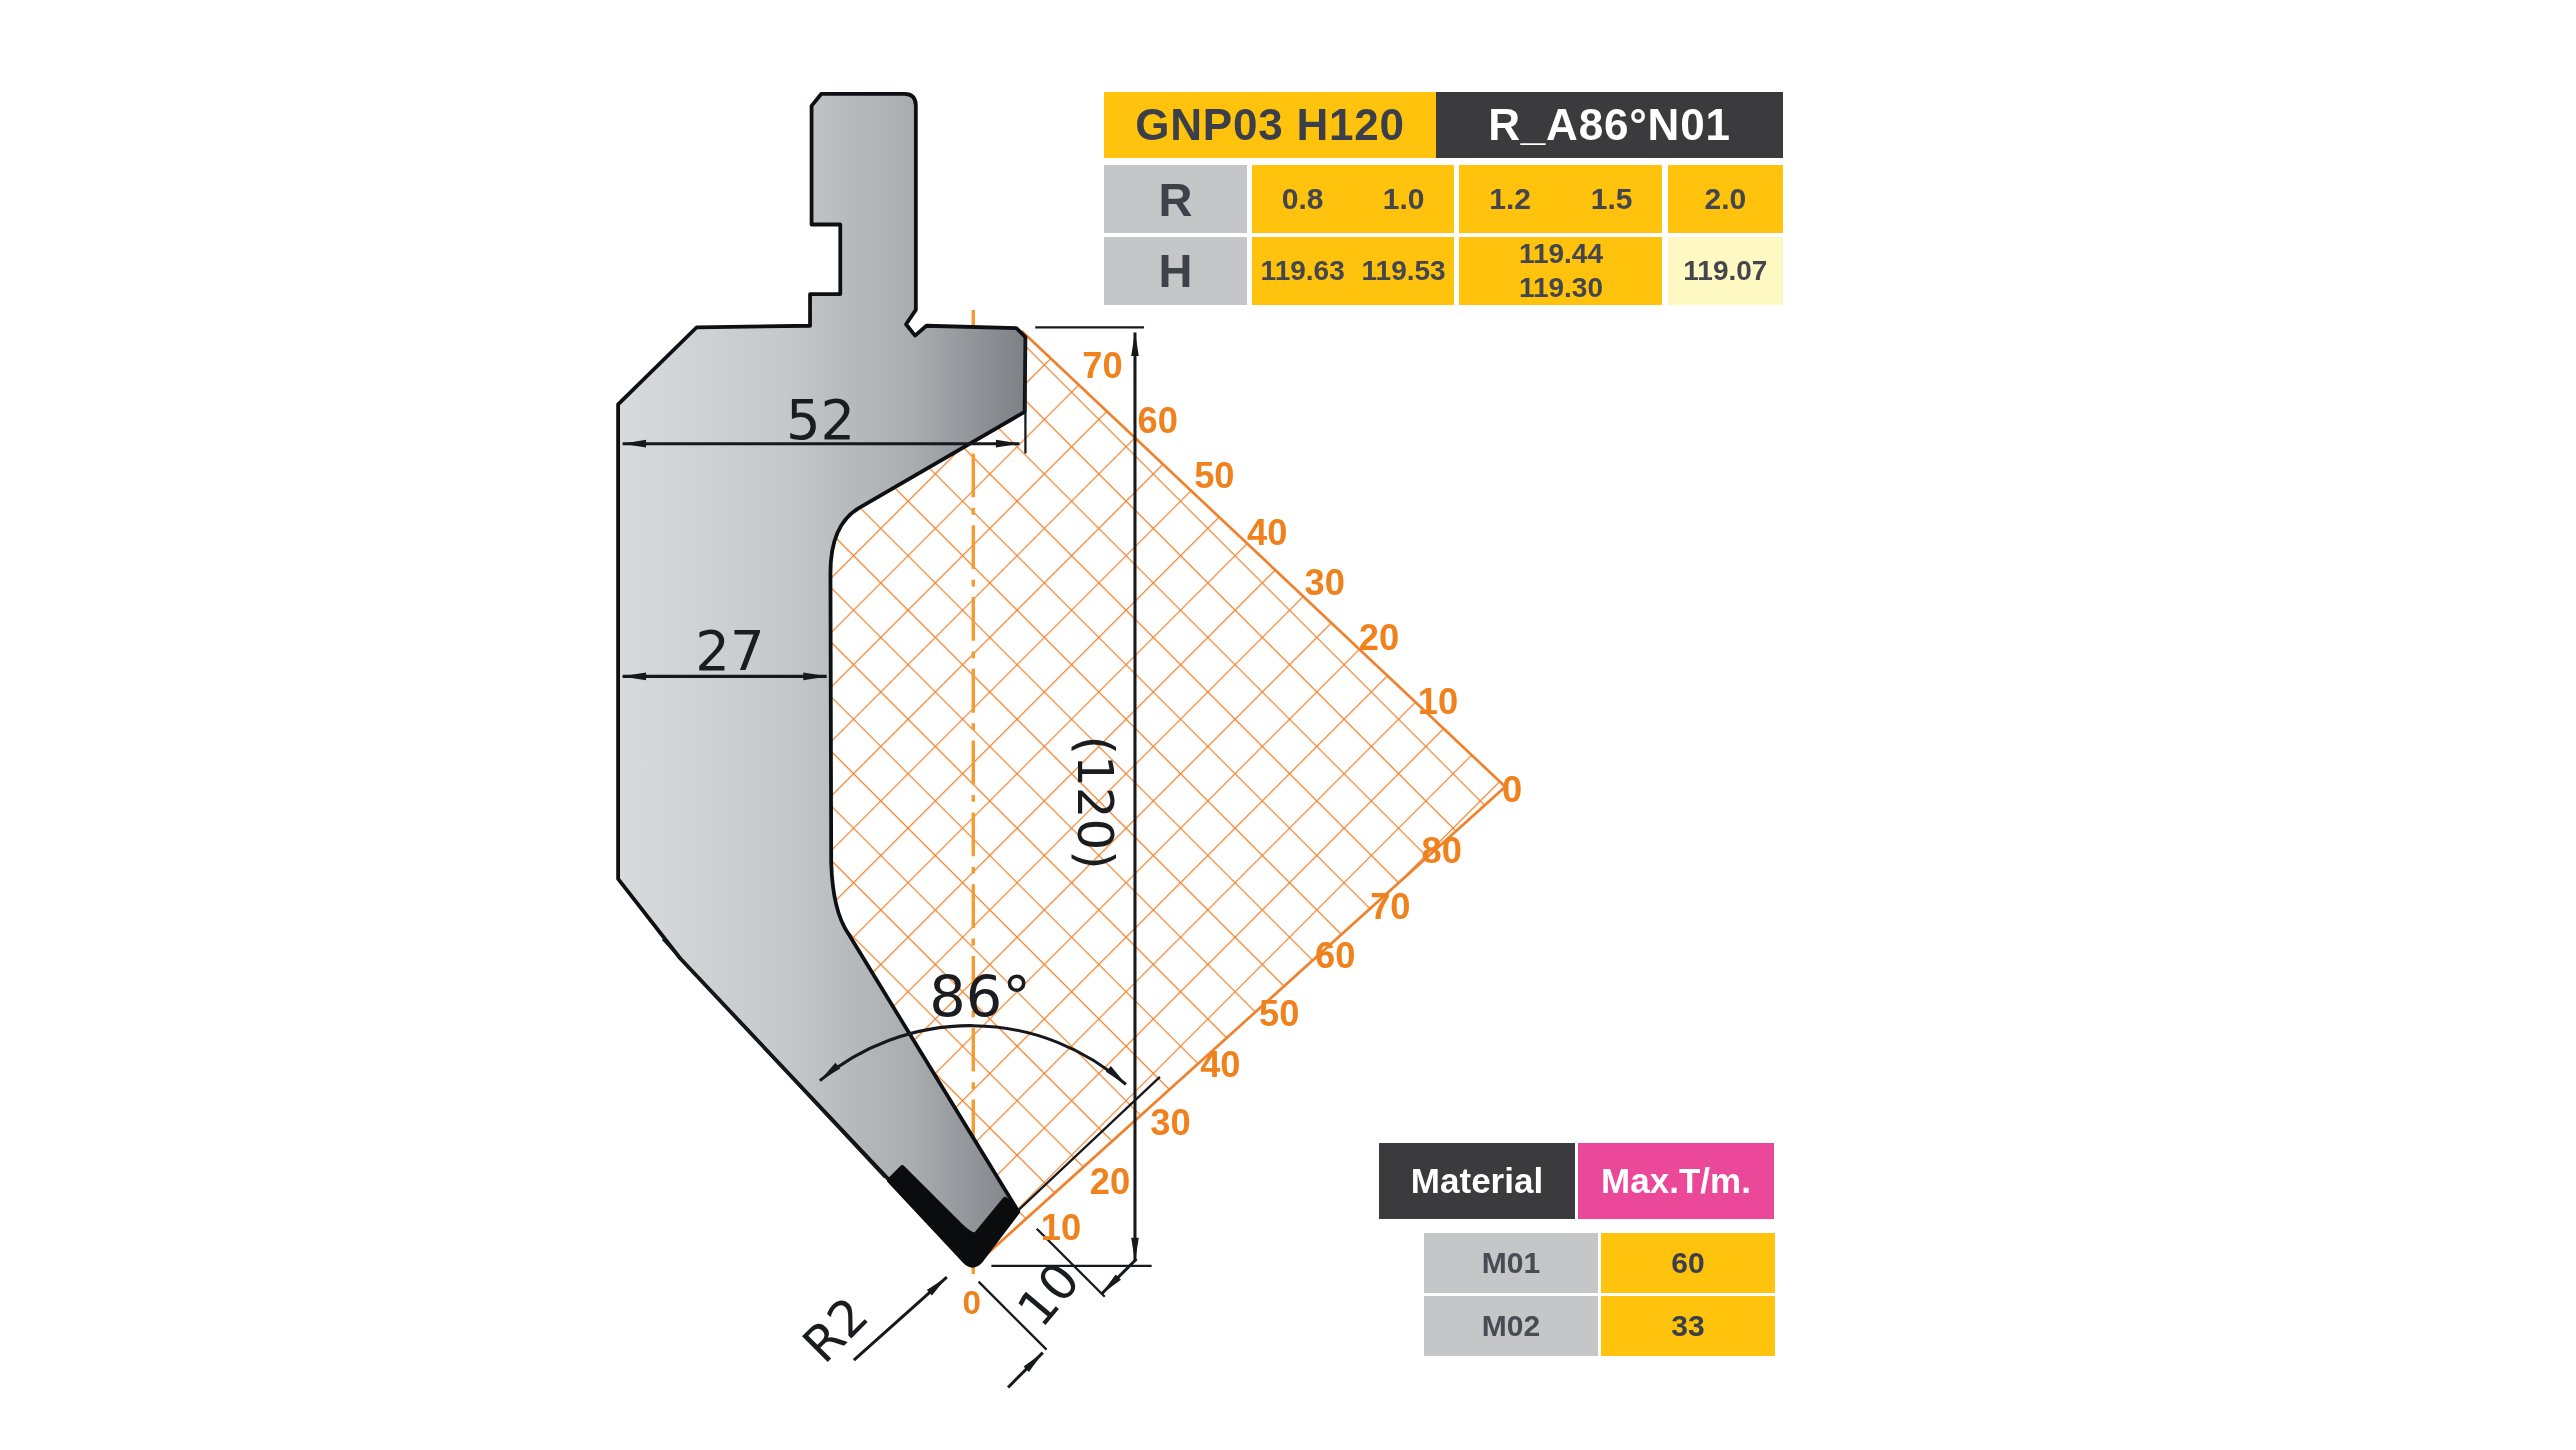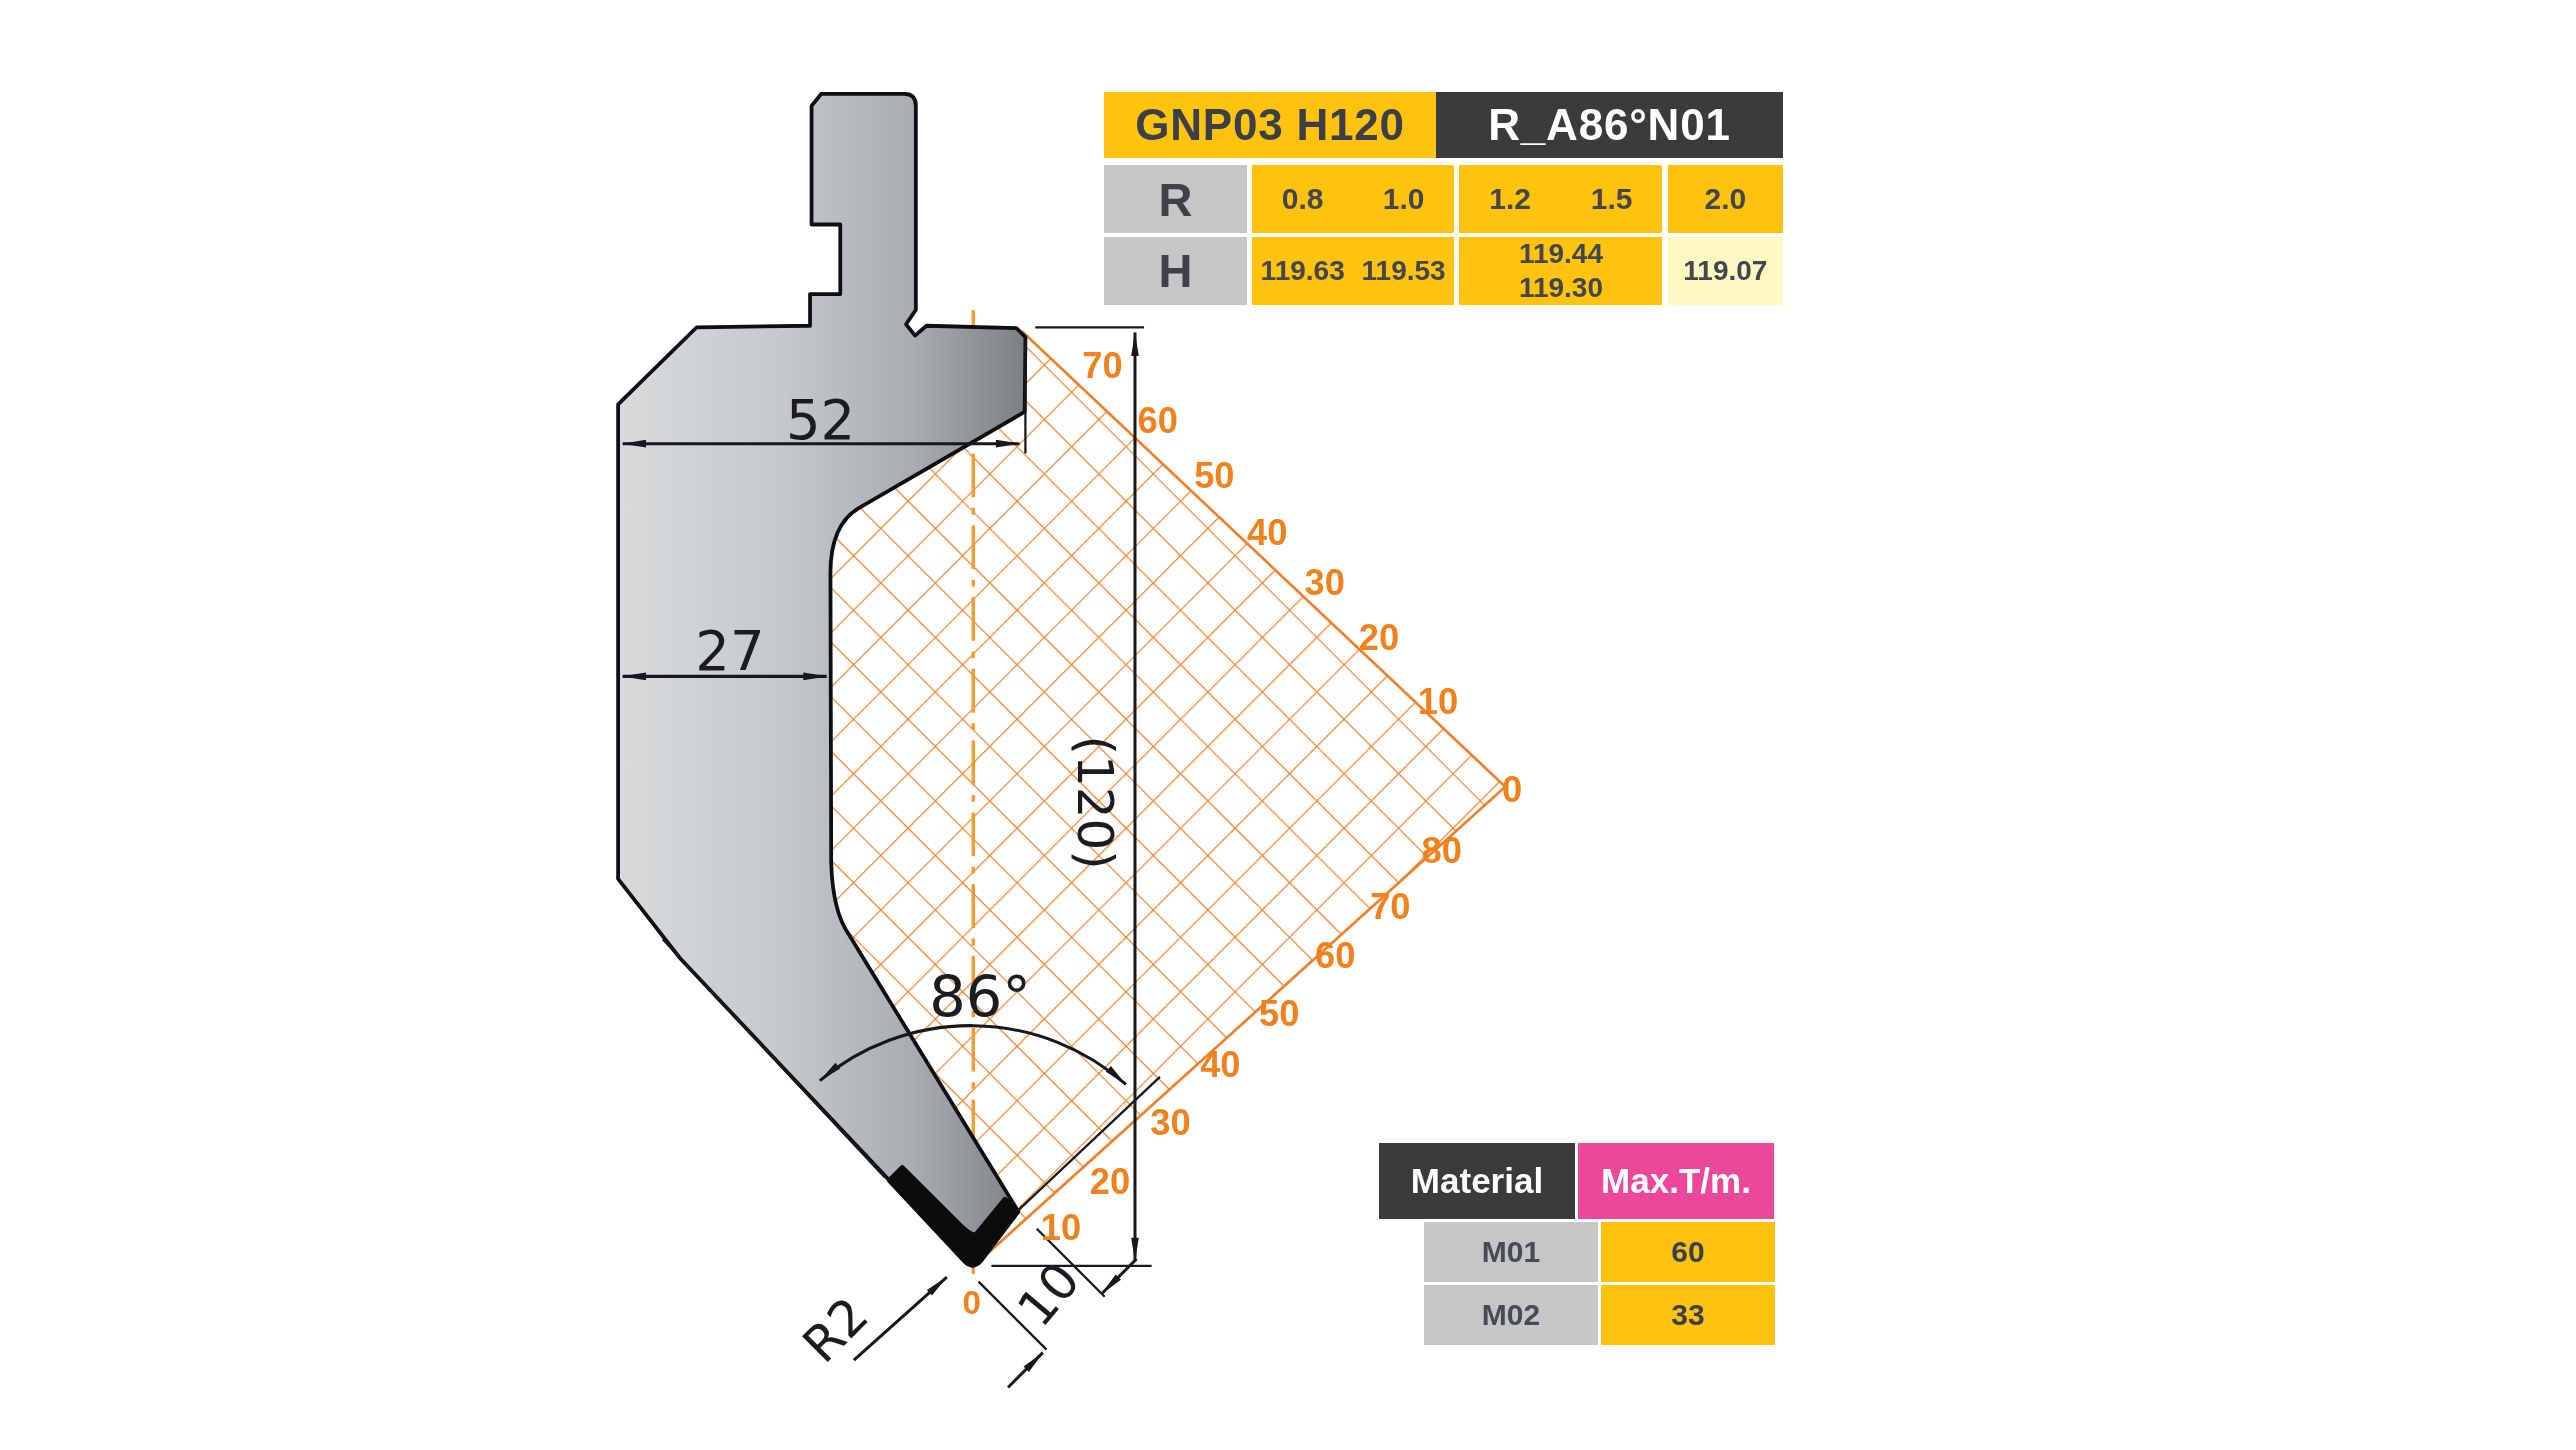--- a/index.html
+++ b/index.html
@@ -21,21 +21,21 @@
   .spec-row{display:flex;gap:5.3px;height:68px;margin-bottom:3.8px;}
   .spec-row .rowlabel{width:145px;display:flex;align-items:center;justify-content:center;
       font-weight:bold;font-size:47px;color:#3E4147;}
   .grp{display:flex;align-items:center;justify-content:space-around;}
   .g1{width:205px;} .g2{width:206px;} .g3{width:117px;justify-content:center;}
   .val{font-weight:bold;font-size:30px;color:#43464C;}
   .valh{font-weight:bold;font-size:28px;color:#43464C;}
 
   
   .mat{position:absolute;left:1379px;top:1143px;width:396px;}
-  .mat-header{display:flex;gap:3px;height:76px;margin-bottom:3px;}
+  .mat-header{display:flex;gap:3px;height:76px;margin-bottom:14px;}
   .mat-header div{width:196px;display:flex;align-items:center;justify-content:center;
       font-weight:bold;font-size:35px;color:#ffffff;}
   .mat-row{display:flex;gap:3px;height:60px;margin-bottom:3px;padding-left:45px;}
   .mat-row .mcell{width:196px;display:flex;align-items:center;justify-content:center;
       font-weight:bold;font-size:30px;color:#474B52;}
   .mat-row .vcell{width:196px;display:flex;align-items:center;justify-content:center;
       font-weight:bold;font-size:30px;color:#3A3F4A;}
 </style>
 </head>
 <body>

